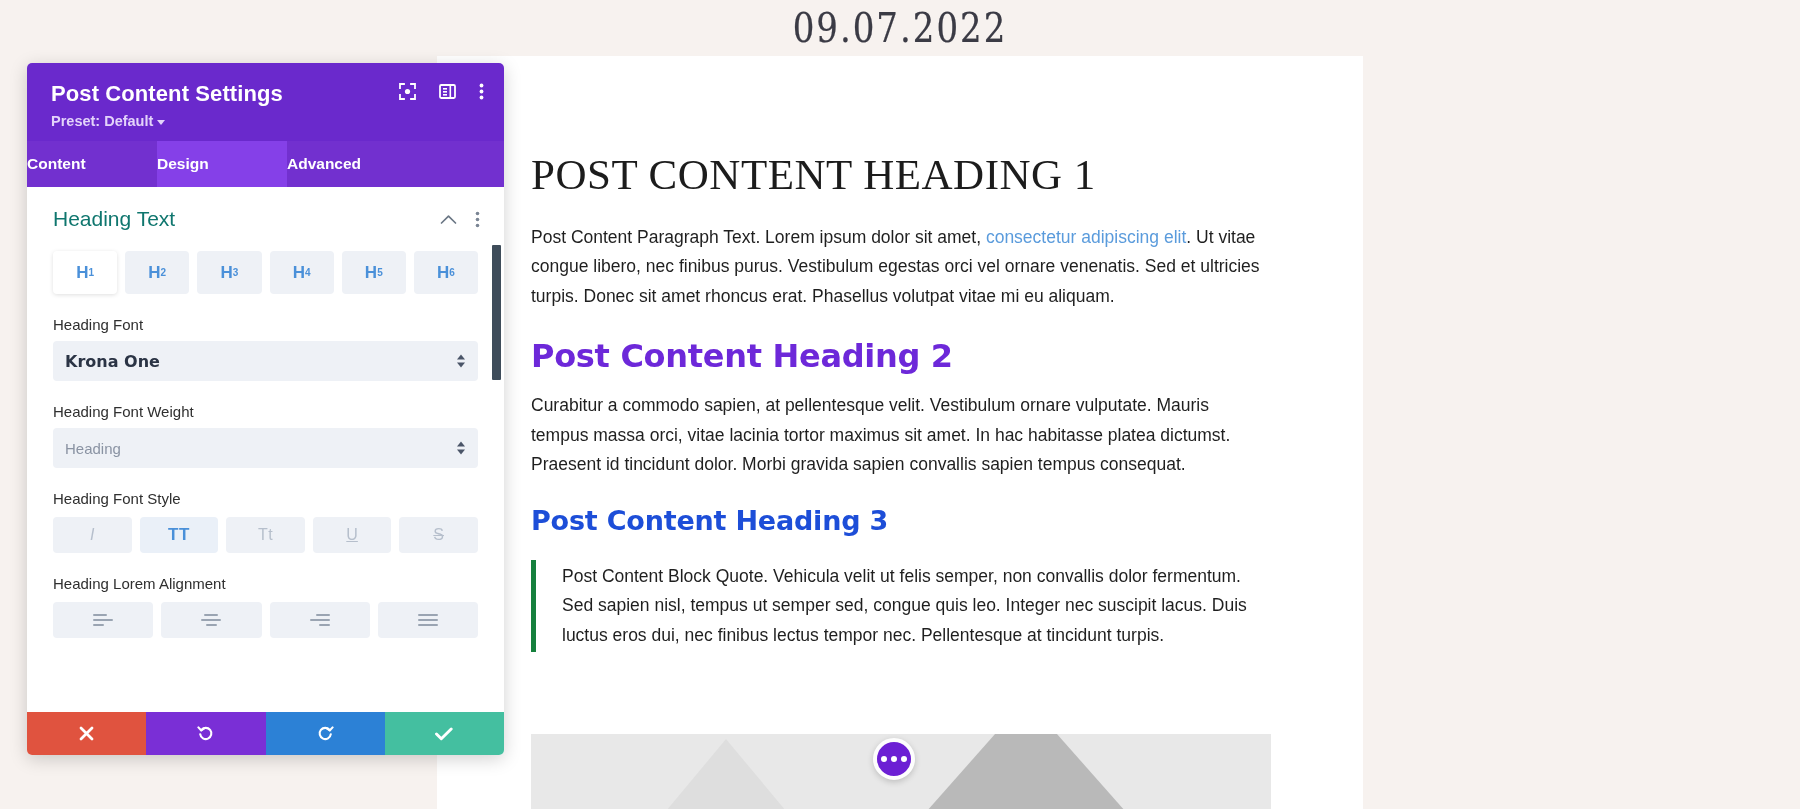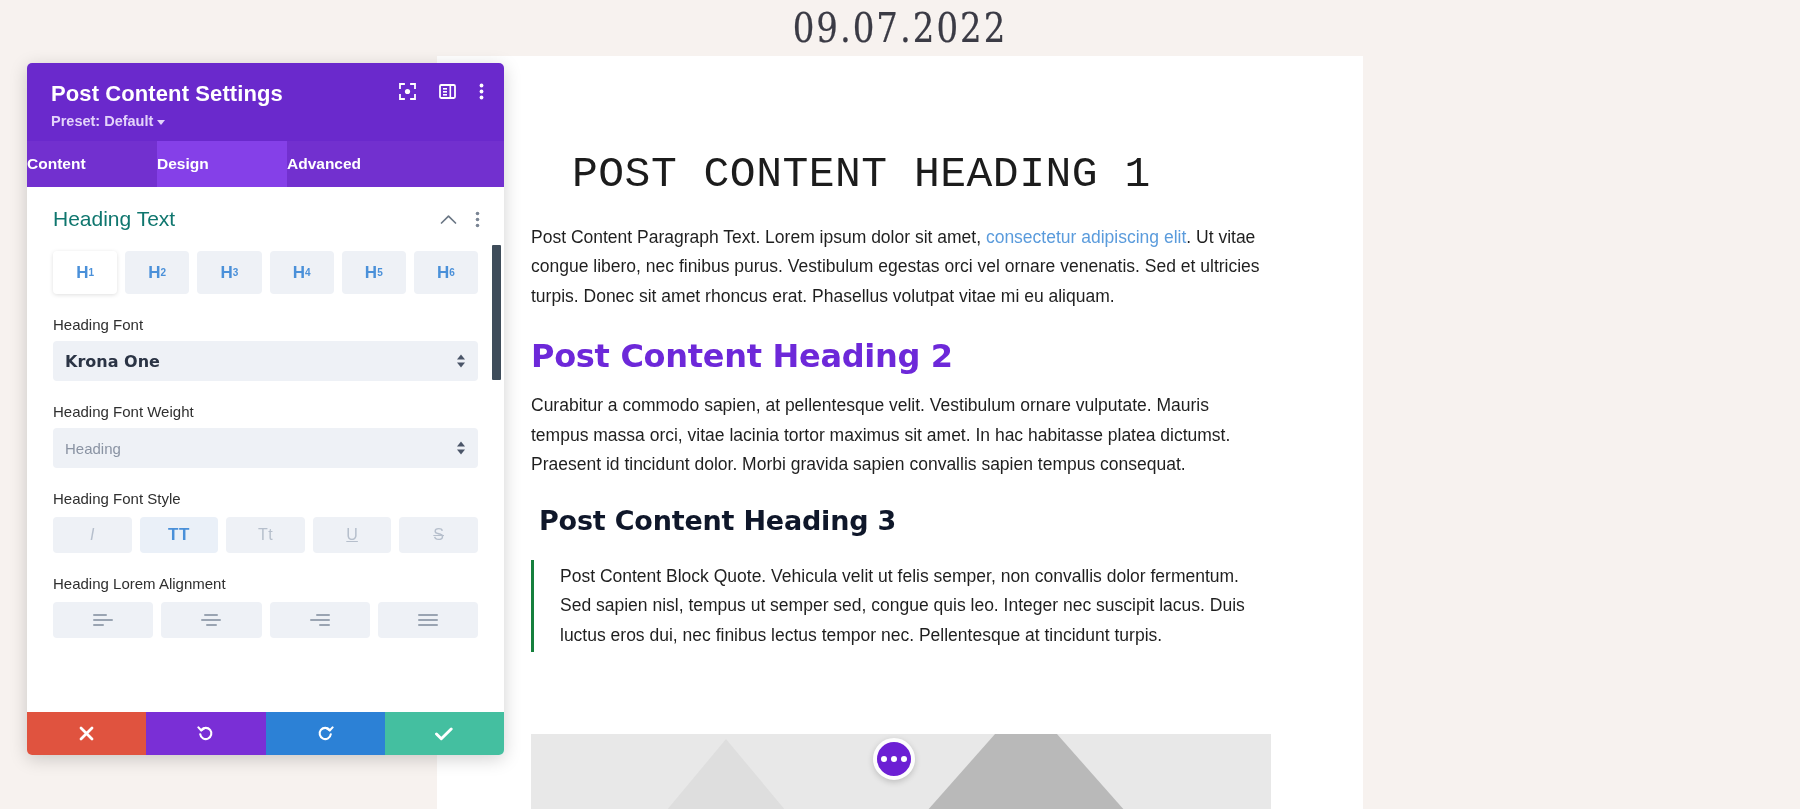--- a/index.html
+++ b/index.html
@@ -25,43 +25,42 @@
 
   
   .page-white {
     position: absolute; left: 437px; top: 56px;
     width: 926px; height: 753px; background: #ffffff;
   }
   .content-col {
     position: absolute; left: 531px; top: 150px; width: 740px;
   }
   .h1 {
-    font-family: Liberation Mono, monospace;
+    font-family: Liberation Serif, serif;
     font-size: 43px; line-height: 1.18; font-weight: 400;
     letter-spacing: 0.5px; color: #1c1c1c; text-transform: uppercase;
     margin-bottom: 22px;
-    margin-left: 41px;
   }
   .para {
     font-size: 17.5px; line-height: 1.68; color: #1f1f1f;
     margin-bottom: 20px;
   }
   .para a { color: #5a9bdc; text-decoration: none; }
   .h2 {
     font-family: "DejaVu Sans", sans-serif;
     font-size: 32px; line-height: 1.2; font-weight: 700;
     color: #6d28d9; margin: 26px 0 16px 0; letter-spacing: -0.3px;
   }
   .h3 {
     font-family: "DejaVu Sans", sans-serif;
     font-size: 27px; line-height: 1.2; font-weight: 700;
-    color: #0f172a; margin: 26px 0 18px 8px; letter-spacing: -0.2px;
+    color: #1d4ed8; margin: 26px 0 18px 0; letter-spacing: -0.2px;
   }
   .blockquote {
-    border-left: 3px solid #15803d;
+    border-left: 5px solid #15803d;
     padding: 2px 0 2px 26px;
     margin: 22px 0 28px 0;
   }
   .blockquote p { font-size: 17.5px; line-height: 1.68; color: #1f1f1f; }
 
   
   .img-ph {
     position: absolute; left: 531px; top: 734px;
     width: 740px; height: 75px; background: #e8e8e8; overflow: hidden;
   }

